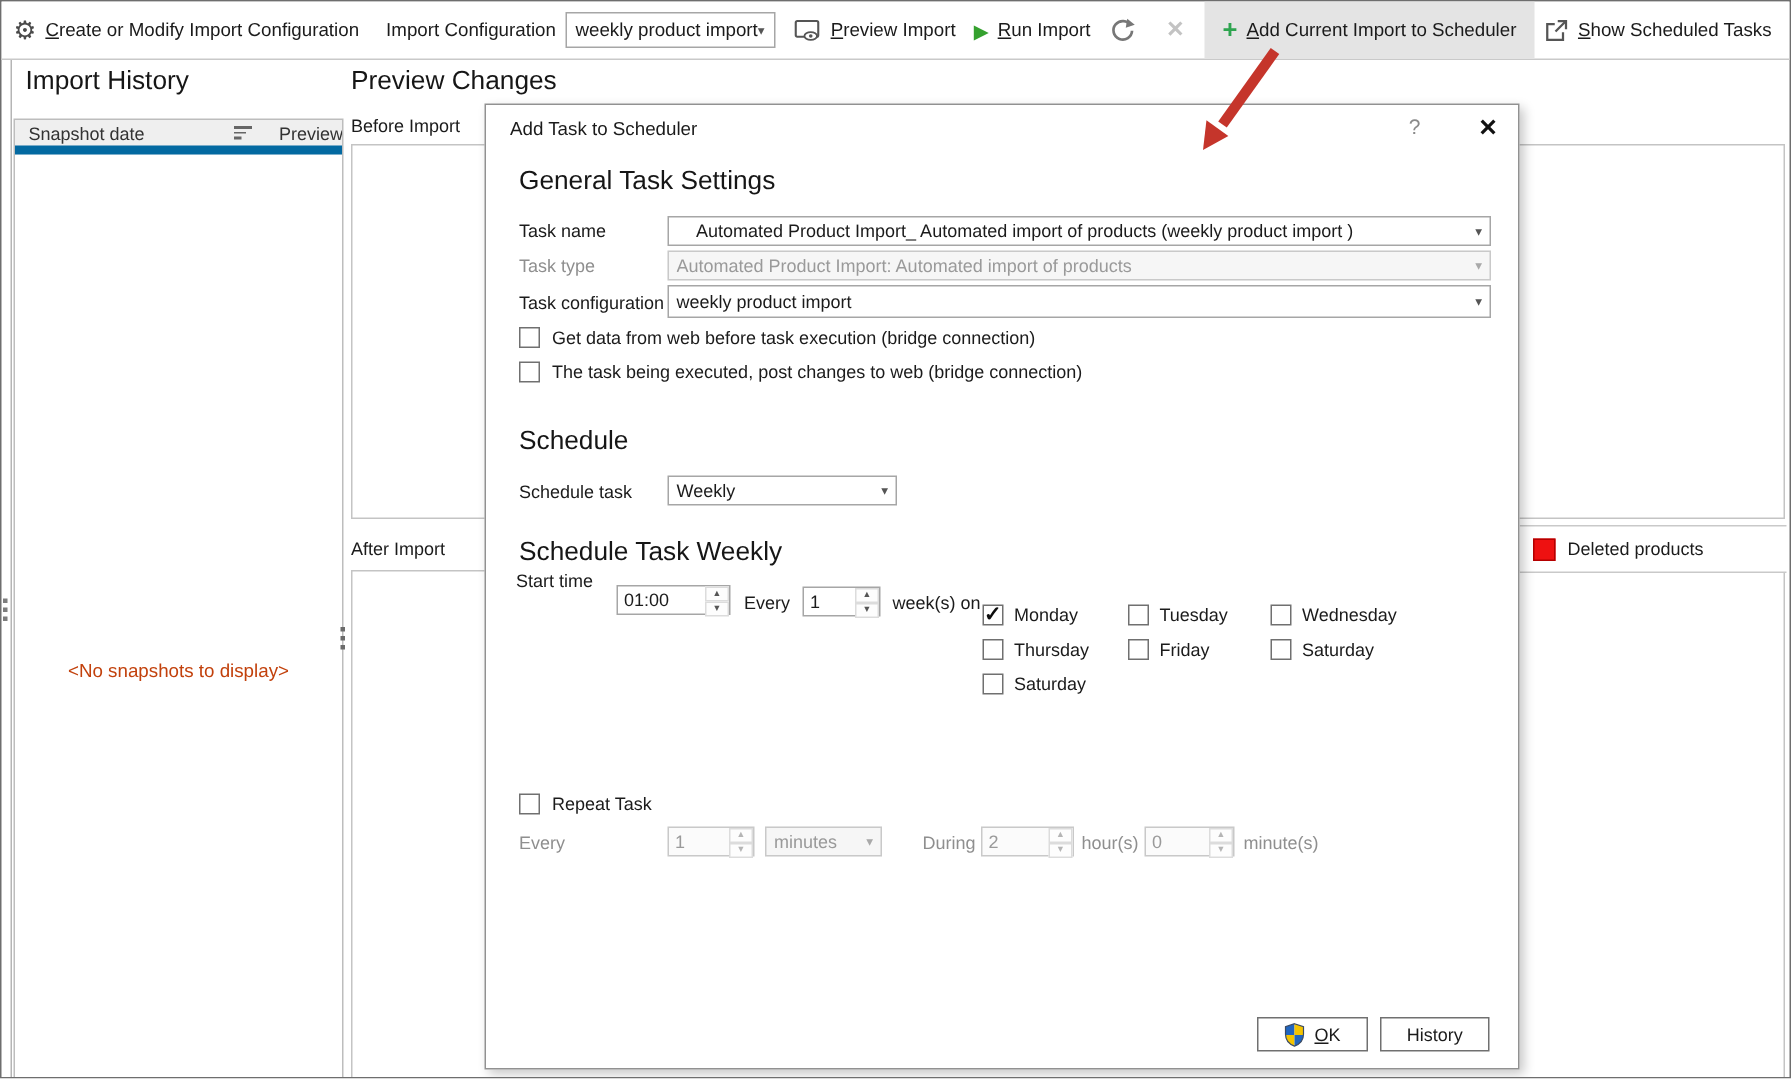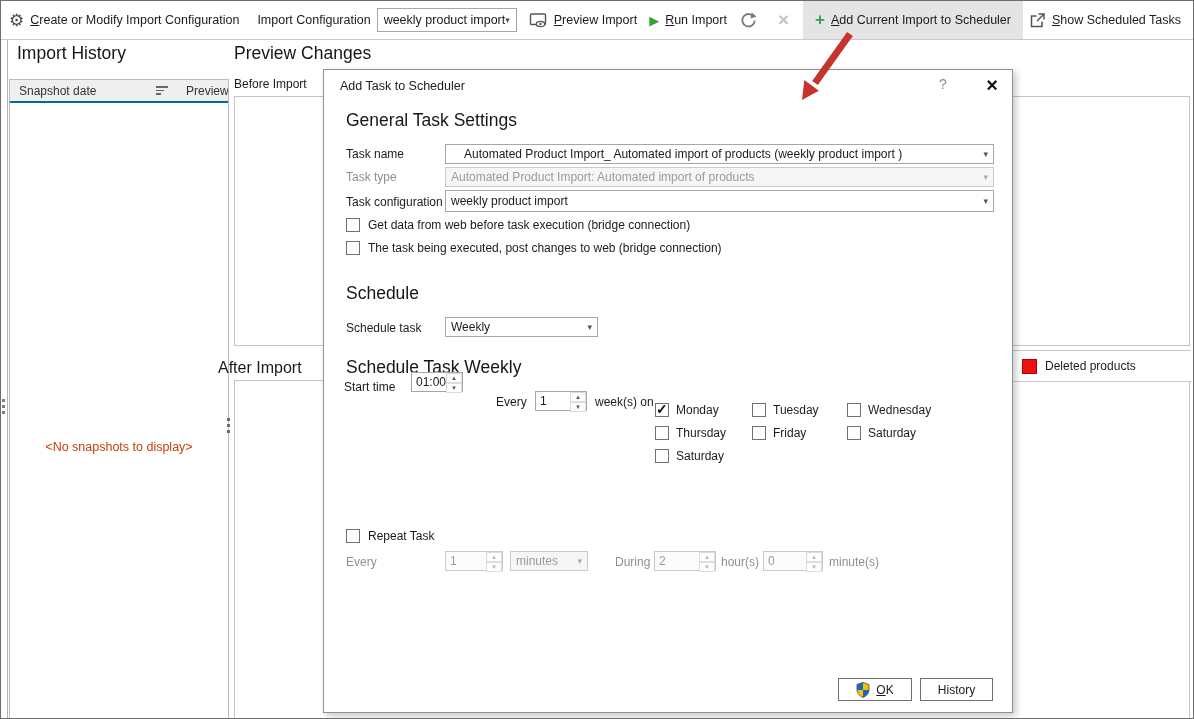--- a/index.html
+++ b/index.html
@@ -19,35 +19,35 @@
   .tb-highlight { background:#e4e4e4; }
   .combo-inline { border:1px solid #a6a6a6; background:#fff; height:24px; width:166px; display:flex; align-items:center; padding:0 6px; font-size:12.5px; }
   .combo-inline .arrow, .combo .arrow { margin-left:auto; font-size:9px; color:#555; }
 
   
   .left-edge-line { position:absolute; left:6px; top:39px; width:1px; height:680px; background:#b5b5b5; }
   .edge-dots { position:absolute; left:1px; top:398px; display:flex; flex-direction:column; gap:3px; }
   .edge-dots i { width:3px; height:3px; background:#7d7d7d; }
   .ih-title { position:absolute; left:16px; top:42px; font-size:17.5px; color:#161616; }
   .ih-table { position:absolute; left:8px; top:78px; width:220px; height:641px; border:1px solid #bdbdbd; background:#fff; overflow:hidden; }
-  .ih-head { height:23px; background:#efefef; border-bottom:2px solid #0369a1; display:flex; align-items:center; font-size:12px; color:#333; }
+  .ih-head { height:23px; background:#efefef; border-bottom:6px solid #0369a1; display:flex; align-items:center; font-size:12px; color:#333; }
   .ih-col1 { padding-left:9px; flex:0 0 146px; }
   .sort-ic { width:13px; display:flex; flex-direction:column; gap:2px; margin-right:12px; }
   .sort-ic i { height:1.5px; background:#666; }
   .sort-ic i:nth-child(1){width:12px;} .sort-ic i:nth-child(2){width:8px;} .sort-ic i:nth-child(3){width:5px;}
   .ih-colsep { width:1px; height:16px; background:#d8d8d8; margin-right:6px; }
   .ih-empty { position:absolute; left:0; top:360px; width:100%; text-align:center; font-size:12.5px; color:#c2410c; }
   .splitter-dots { position:absolute; left:226px; top:417px; display:flex; flex-direction:column; gap:3px; z-index:3; }
   .splitter-dots i { width:3px; height:3px; background:#6b6b6b; }
 
   
   .pv-title { position:absolute; left:233px; top:42px; font-size:17.5px; color:#161616; }
   .pv-before-label { position:absolute; left:233px; top:76px; font-size:12px; }
   .pv-before-box { position:absolute; left:233px; top:95px; width:956px; height:250px; border:1px solid #c4c4c4; background:#fff; }
-  .pv-after-label { position:absolute; left:217px; top:358px; font-size:16px; }
+  .pv-after-label { position:absolute; left:233px; top:358px; font-size:12px; }
   .pv-after-box { position:absolute; left:233px; top:379px; width:956px; height:340px; border:1px solid #c4c4c4; background:#fff; }
   .legend-strip { position:absolute; left:1012px; top:349px; width:178px; height:32px; background:#fff; border-top:1px solid #c9c9c9; border-bottom:1px solid #c9c9c9; display:flex; align-items:center; gap:8px; padding-left:9px; z-index:3; font-size:12px; }
   .legend-swatch { width:15px; height:15px; border:1px solid #b40000; }
 
   
   .dialog { position:absolute; left:322px; top:68px; width:690px; height:644px; background:#fff; border:1px solid #919191; box-shadow:3px 3px 7px rgba(0,0,0,.22); z-index:10; font-size:12px; }
   .dlg-title { position:absolute; left:16px; top:9px; font-size:12.5px; color:#1b1b1b; }
   .dlg-help { position:absolute; left:608px; top:6px; width:22px; height:20px; text-align:center; font-size:14px; color:#8a8a8a; }
   .dlg-close { position:absolute; left:655px; top:3px; width:26px; height:24px; text-align:center; font-size:20px; font-weight:bold; color:#111; line-height:24px; }
   .sec-head { position:absolute; font-size:17.5px; color:#161616; }
@@ -205,21 +205,21 @@
     <div class="sec-head" style="left:22px; top:213px;">Schedule</div>
     <div class="lbl" style="left:22px; top:251px;">Schedule task</div>
     <div class="combo" style="left:121px; top:247px; width:153px;">
       <span>Weekly</span>
       <span class="arrow">▾</span>
     </div>
 
     <div class="sec-head" style="left:22px; top:287px;">Schedule Task Weekly</div>
 
     <div class="lbl" style="left:20px; top:310px;">Start time</div>
-    <div class="spin" style="left:87px; top:302px; width:52px;">
+    <div class="spin" style="left:87px; top:320px; width:76px;">
       <span class="val">01:00</span>
       <span class="btns">
           <span>▴</span>
           <span>▾</span>
         </span>
     </div>
     <div class="lbl" style="left:172px; top:325px;">Every</div>
     <div class="spin" style="left:211px; top:321px; width:52px;">
       <span class="val">1</span>
       <span class="btns">

